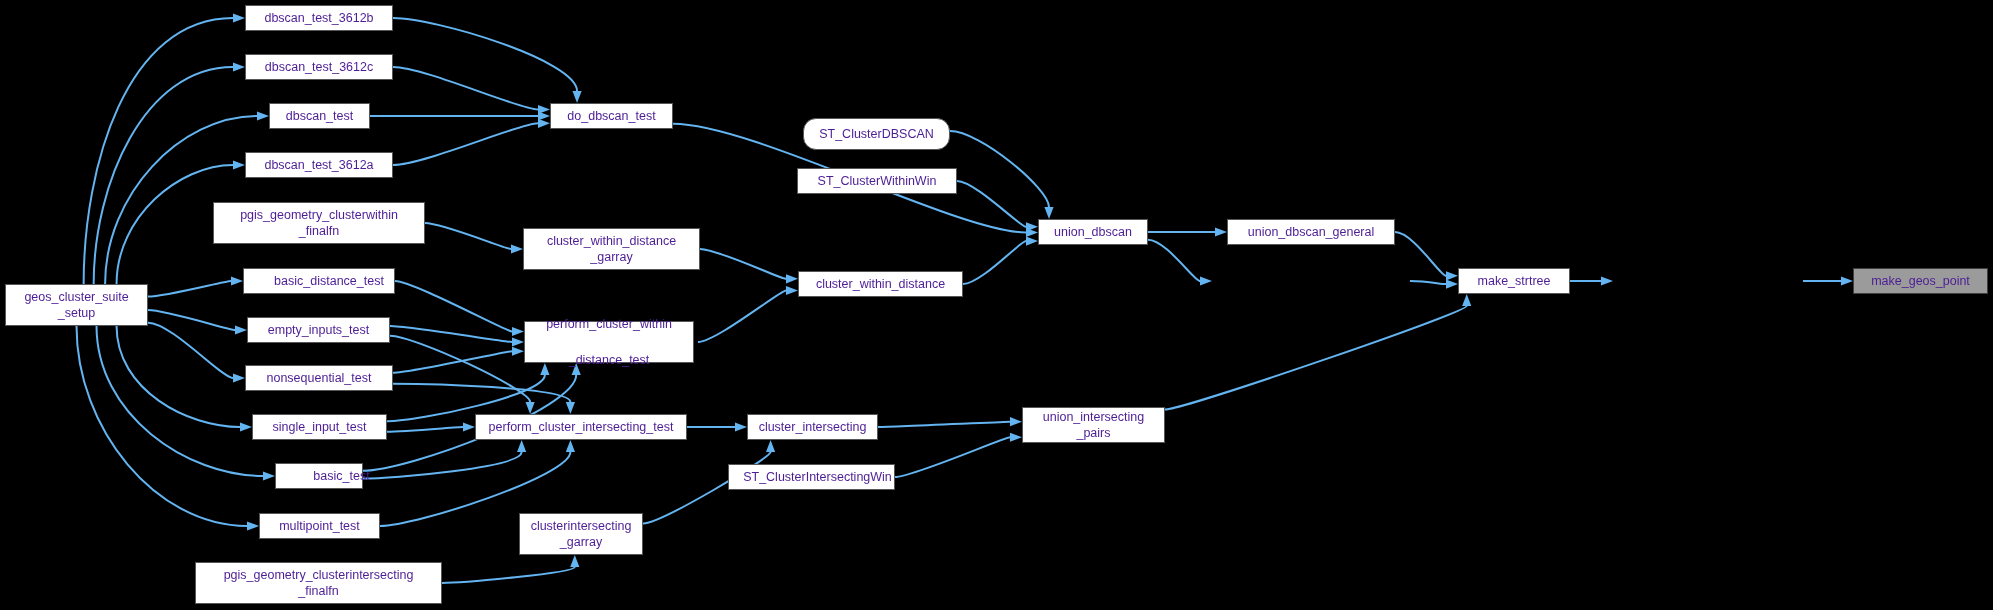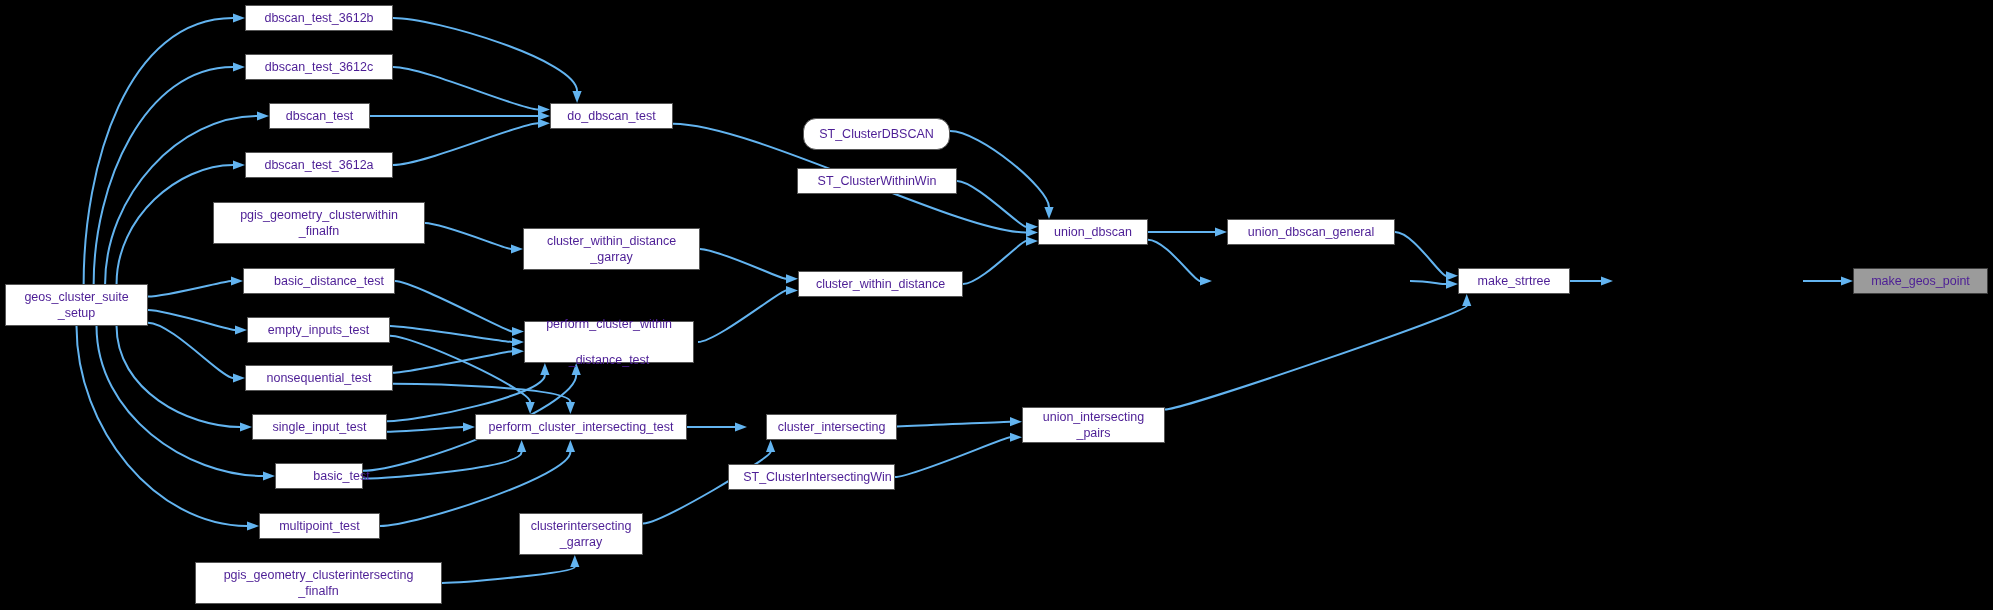--- a/index.html
+++ b/index.html
@@ -197,21 +197,21 @@
     </div>
     <div class="node" style="left: 803px; top: 118px; width: 147px; height: 32px; border-radius: 13px;">
       <div>ST_ClusterDBSCAN</div>
     </div>
     <div class="node" style="left: 797px; top: 168px; width: 160px; height: 26px;">
       <div>ST_ClusterWithinWin</div>
     </div>
     <div class="node" style="left: 798px; top: 271px; width: 165px; height: 26px;">
       <div>cluster_within_distance</div>
     </div>
-    <div class="node" style="left: 747px; top: 414px; width: 131px; height: 26px; margin-left: 19px;">
+    <div class="node" style="left: 747px; top: 414px; width: 131px; height: 26px;">
       <div>cluster_intersecting</div>
     </div>
     <div class="node" style="left: 728px; top: 464px; width: 167px; height: 26px; padding-left: 12px;">
       <div>ST_ClusterIntersectingWin</div>
     </div>
     <div class="node" style="left: 1038px; top: 219px; width: 110px; height: 26px;">
       <div>union_dbscan</div>
     </div>
     <div class="node" style="left: 1022px; top: 407px; width: 143px; height: 36px;">
       <div>union_intersecting</div>

